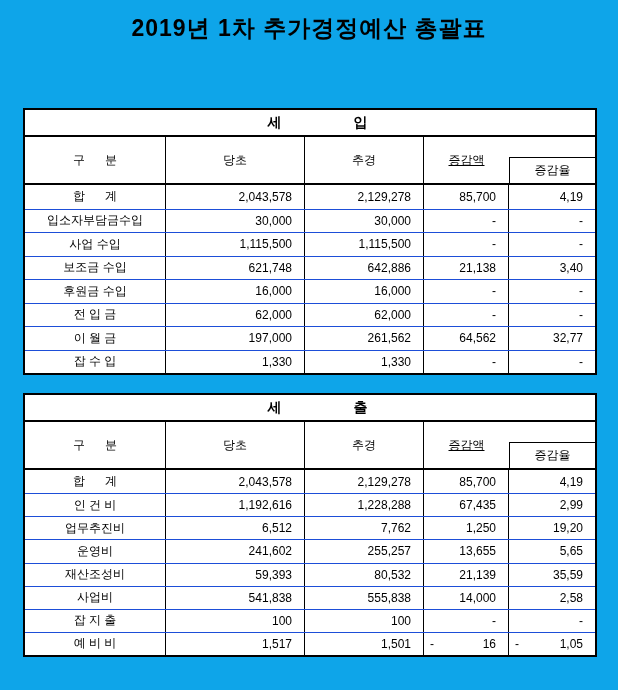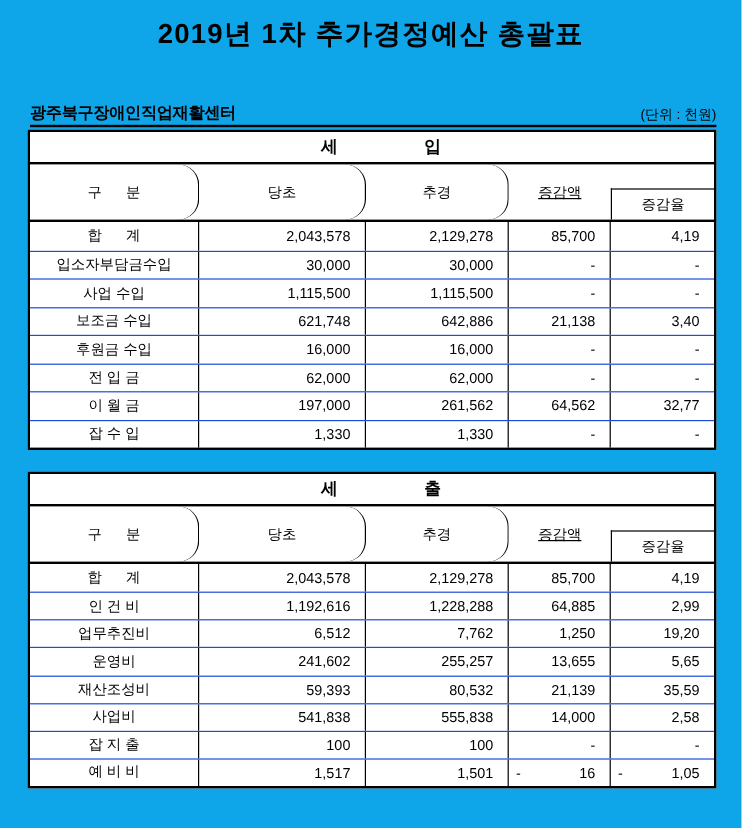--- a/index.html
+++ b/index.html
@@ -32,21 +32,21 @@
     font-size:14px;font-weight:700;
     letter-spacing:72px;padding-left:87px;white-space:pre;
   }
   .table-header{
     flex:0 0 48px;border-bottom:2px solid #000;box-sizing:border-box;
     display:grid;grid-template-columns:141px 139px 119px 171px;
   }
   .hcell{
     border-right:1px solid #000;box-sizing:border-box;
     display:flex;align-items:center;justify-content:center;
-    font-size:12px;white-space:pre;border-radius:17px;
+    font-size:12px;white-space:pre;
   }
   .change-wrap{position:relative;}
   .change-amount-label{
     position:absolute;left:0;top:0;width:85px;height:100%;
     display:flex;align-items:center;justify-content:center;font-size:12px;text-decoration:underline;
   }
   .change-rate-box{
     position:absolute;right:0;bottom:0;width:86px;height:26px;
     border-left:1px solid #000;border-top:1px solid #000;box-sizing:border-box;
     display:flex;align-items:center;justify-content:center;font-size:12px;
@@ -63,24 +63,20 @@
   .c-split{justify-content:space-between;padding-left:6px;padding-right:12px;border-right:1px solid #000;}
   .trow .cell:last-child{border-right:none;}
 </style>
 </head>
 <body>
 
 <div class="page">
 
   <div class="doc-title">2019년 1차 추가경정예산 총괄표</div>
 
-  <div class="org-line">
-    <span class="org-name">광주북구장애인직업재활센터</span>
-    <span class="unit-note">(단위 : 천원)</span>
-  </div>
 
   <div class="budget-table" id="revenue-table">
     <div class="table-title-row">세입</div>
     <div class="table-header">
       <div class="hcell">구      분</div>
       <div class="hcell">당초</div>
       <div class="hcell">추경</div>
       <div class="change-wrap">
         <div class="change-amount-label">증감액</div>
         <div class="change-rate-box">증감율</div>
@@ -162,21 +158,21 @@
           <div class="cell c-label">합      계</div>
           <div class="cell c-num">2,043,578</div>
           <div class="cell c-num">2,129,278</div>
           <div class="cell c-num">85,700</div>
           <div class="cell c-num">4,19</div>
         </div>
         <div class="trow">
           <div class="cell c-label">인 건 비</div>
           <div class="cell c-num">1,192,616</div>
           <div class="cell c-num">1,228,288</div>
-          <div class="cell c-num">64,885</div>
+          <div class="cell c-num">67,435</div>
           <div class="cell c-num">2,99</div>
         </div>
         <div class="trow">
           <div class="cell c-label">업무추진비</div>
           <div class="cell c-num">6,512</div>
           <div class="cell c-num">7,762</div>
           <div class="cell c-num">1,250</div>
           <div class="cell c-num">19,20</div>
         </div>
         <div class="trow">

